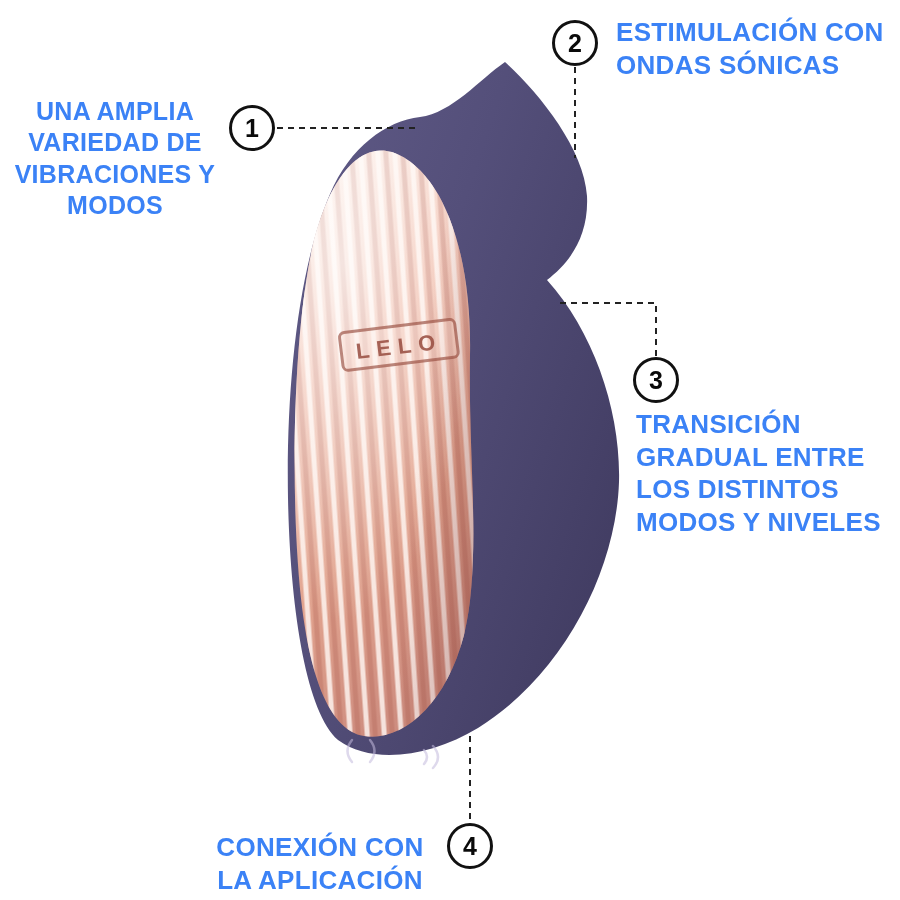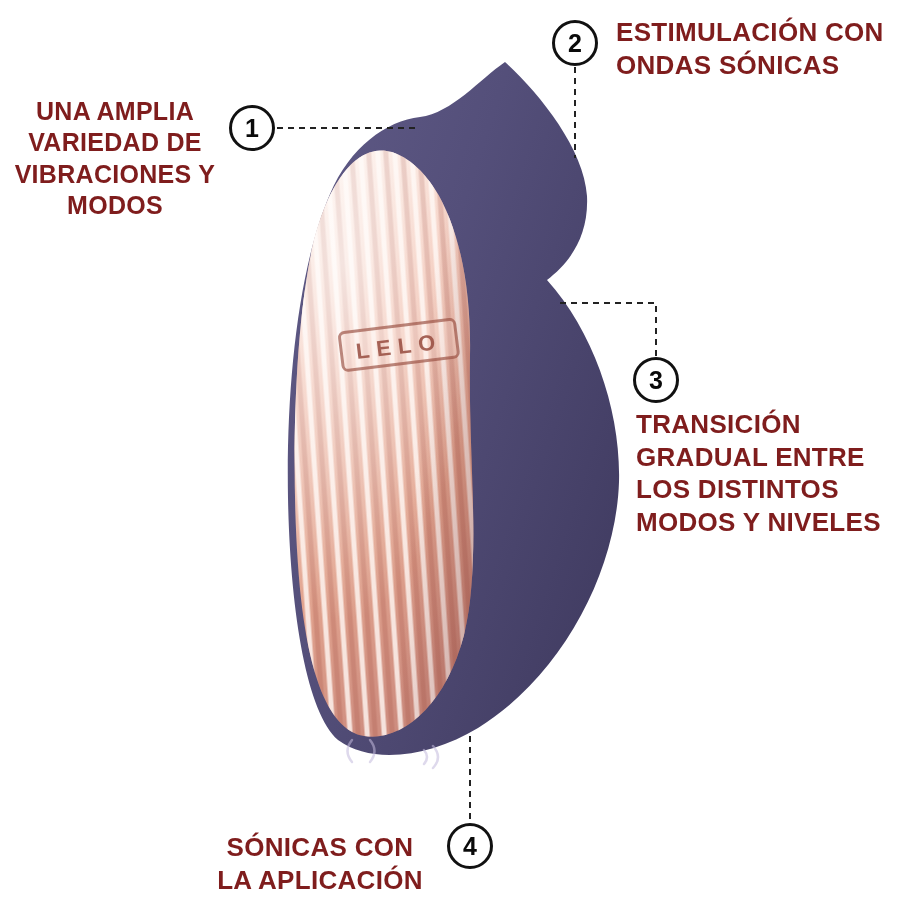--- a/index.html
+++ b/index.html
@@ -9,21 +9,21 @@
     background:#ffffff;
     font-family:"Liberation Sans", sans-serif;
     overflow:hidden;
   }
   .stage svg{position:absolute;left:0;top:0;}
   .callout-label{
     position:absolute;
     font-weight:bold;
     font-size:26px;
     line-height:1.25;
-    color:#7f1d1d;
+    color:#3b82f6;
     letter-spacing:.3px;
     white-space:pre-line;
   }
   .label-1{left:8px;top:96px;width:214px;text-align:center;font-size:25px;}
   .label-2{left:616px;top:16px;width:280px;text-align:left;}
   .label-3{left:636px;top:408px;width:266px;text-align:left;}
   .label-4{left:200px;top:831px;width:240px;text-align:center;}
   .badge{
     position:absolute;
     width:46px;height:46px;
@@ -123,17 +123,17 @@
   <div class="callout-label label-2">ESTIMULACIÓN CON
 ONDAS SÓNICAS</div>
   <div class="badge badge-2">2</div>
 
   <div class="callout-label label-3">TRANSICIÓN
 GRADUAL ENTRE
 LOS DISTINTOS
 MODOS Y NIVELES</div>
   <div class="badge badge-3">3</div>
 
-  <div class="callout-label label-4">SÓNICAS CON
+  <div class="callout-label label-4">CONEXIÓN CON
 LA APLICACIÓN</div>
   <div class="badge badge-4">4</div>
 
 </div>
 
 </body></html>

